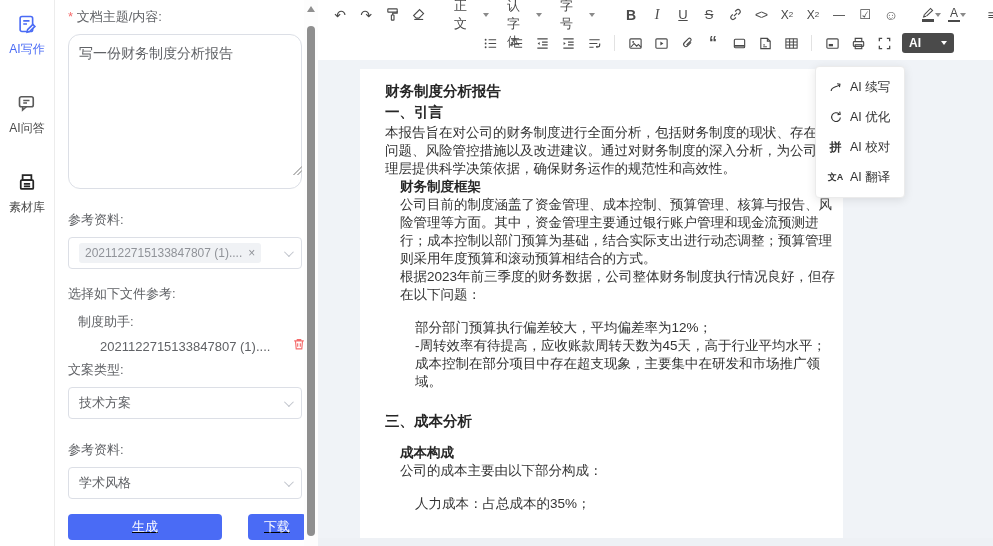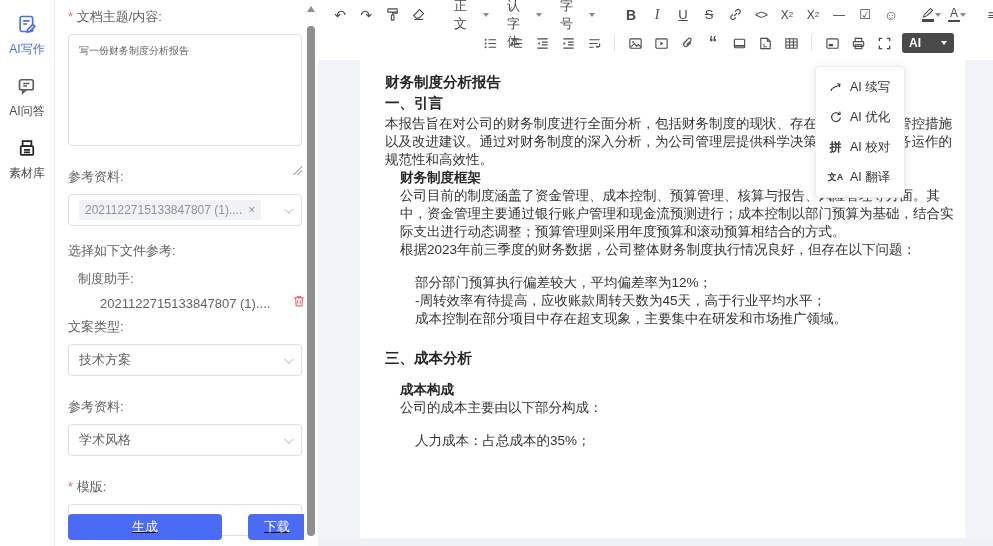--- a/index.html
+++ b/index.html
@@ -3,33 +3,33 @@
 <meta charset="utf-8">
 <style>
   * { margin:0; padding:0; box-sizing:border-box; }
   html,body { width:993px; height:546px; overflow:hidden;
     font-family:"Liberation Sans","DejaVu Sans",sans-serif; background:#fff; }
   .app { position:relative; width:993px; height:546px; }
 
   
   .rail { position:absolute; left:0; top:0; width:55px; height:546px;
     background:#fff; border-right:1px solid #ececec; padding-top:14px;
-    display:flex; flex-direction:column; align-items:center; gap:18px; }
+    display:flex; flex-direction:column; align-items:center; gap:35px; }
   .rail-item { display:flex; flex-direction:column; align-items:center; gap:3px; cursor:pointer; }
   .rail-item .lbl { font-size:12px; color:#4a4a4a; white-space:nowrap; }
   .rail-item.active .lbl { color:#4a6bf5; }
 
   
   .panel { position:absolute; left:56px; top:0; width:262px; height:546px;
     background:#fff; padding:6px 12px 0 12px; }
   .f-label { font-size:13px; color:#606266; margin:14px 0 8px; }
   .f-label.first { margin-top:2px; }
   .req::before { content:"* "; color:#f56c6c; }
-  textarea.topic { width:234px; height:112px; resize:none; border:1px solid #dcdfe6;
-    border-radius:4px; padding:8px 10px; font-size:10px; color:#606266;
+  textarea.topic { width:234px; height:155px; resize:none; border:1px solid #dcdfe6;
+    border-radius:12px; padding:8px 10px; font-size:14px; color:#606266;
     font-family:inherit; line-height:1.5; outline:none; }
   .resize-grip { position:absolute; right:16px; top:166px; width:9px; height:9px; pointer-events:none;
     background:linear-gradient(135deg,transparent 50%,#bbb 50%,#bbb 58%,transparent 58%,transparent 70%,#bbb 70%,#bbb 78%,transparent 78%); }
   .select { position:relative; width:234px; height:32px; border:1px solid #dcdfe6;
     border-radius:4px; display:flex; align-items:center; padding:0 26px 0 10px;
     font-size:13px; color:#606266; cursor:pointer; background:#fff; }
   .chev { position:absolute; right:10px; top:12px; width:7px; height:7px;
     border-right:1.4px solid #c0c4cc; border-bottom:1.4px solid #c0c4cc;
     transform:rotate(45deg) translateY(-2px); }
   .tag { background:#f0f2f5; border-radius:3px; padding:3px 6px; font-size:12px;
@@ -72,21 +72,21 @@
   .sup,.sub { font-size:12px; }
   .sup sup,.sub sub { font-size:8px; }
   .pen-under { display:flex; flex-direction:column; align-items:center; line-height:1; }
   .pen-under .bar { width:12px; height:2.5px; background:#4a4a4a; margin-top:1px; }
   .ai-btn { background:#4a4a4a; color:#fff; border-radius:3px; height:20px;
     display:flex; align-items:center; gap:20px; padding:0 7px; font-size:12px;
     font-weight:bold; cursor:pointer; margin-left:4px; }
   .ai-btn .caret { border-top-color:#fff; }
 
   .editor-body { position:absolute; left:0; top:60px; right:0; bottom:0; overflow:hidden; }
-  .page { position:absolute; left:42px; top:0; width:605px; height:478px;
+  .page { position:absolute; left:42px; top:9px; width:483px; height:478px;
     background:#fff; padding:13px 7px 0 25px; color:#333; }
   .doc { font-size:13.5px; line-height:18px; color:#333; }
   .doc .h1 { font-size:14.5px; font-weight:bold; color:#262626; margin-bottom:3px; }
   .doc .h2 { font-size:14.5px; font-weight:bold; color:#262626; margin:3px 0 3px; }
   .doc .h2.sp { margin-top:15px; margin-bottom:11px; }
   .doc .h2.sp2 { margin-top:21px; margin-bottom:14px; }
   .doc .h3 { font-weight:bold; color:#262626; margin-left:15px; }
   .doc p { margin:0; }
   .doc p.ind { margin-left:15px; }
   .doc p.ind2 { margin-left:30px; }

